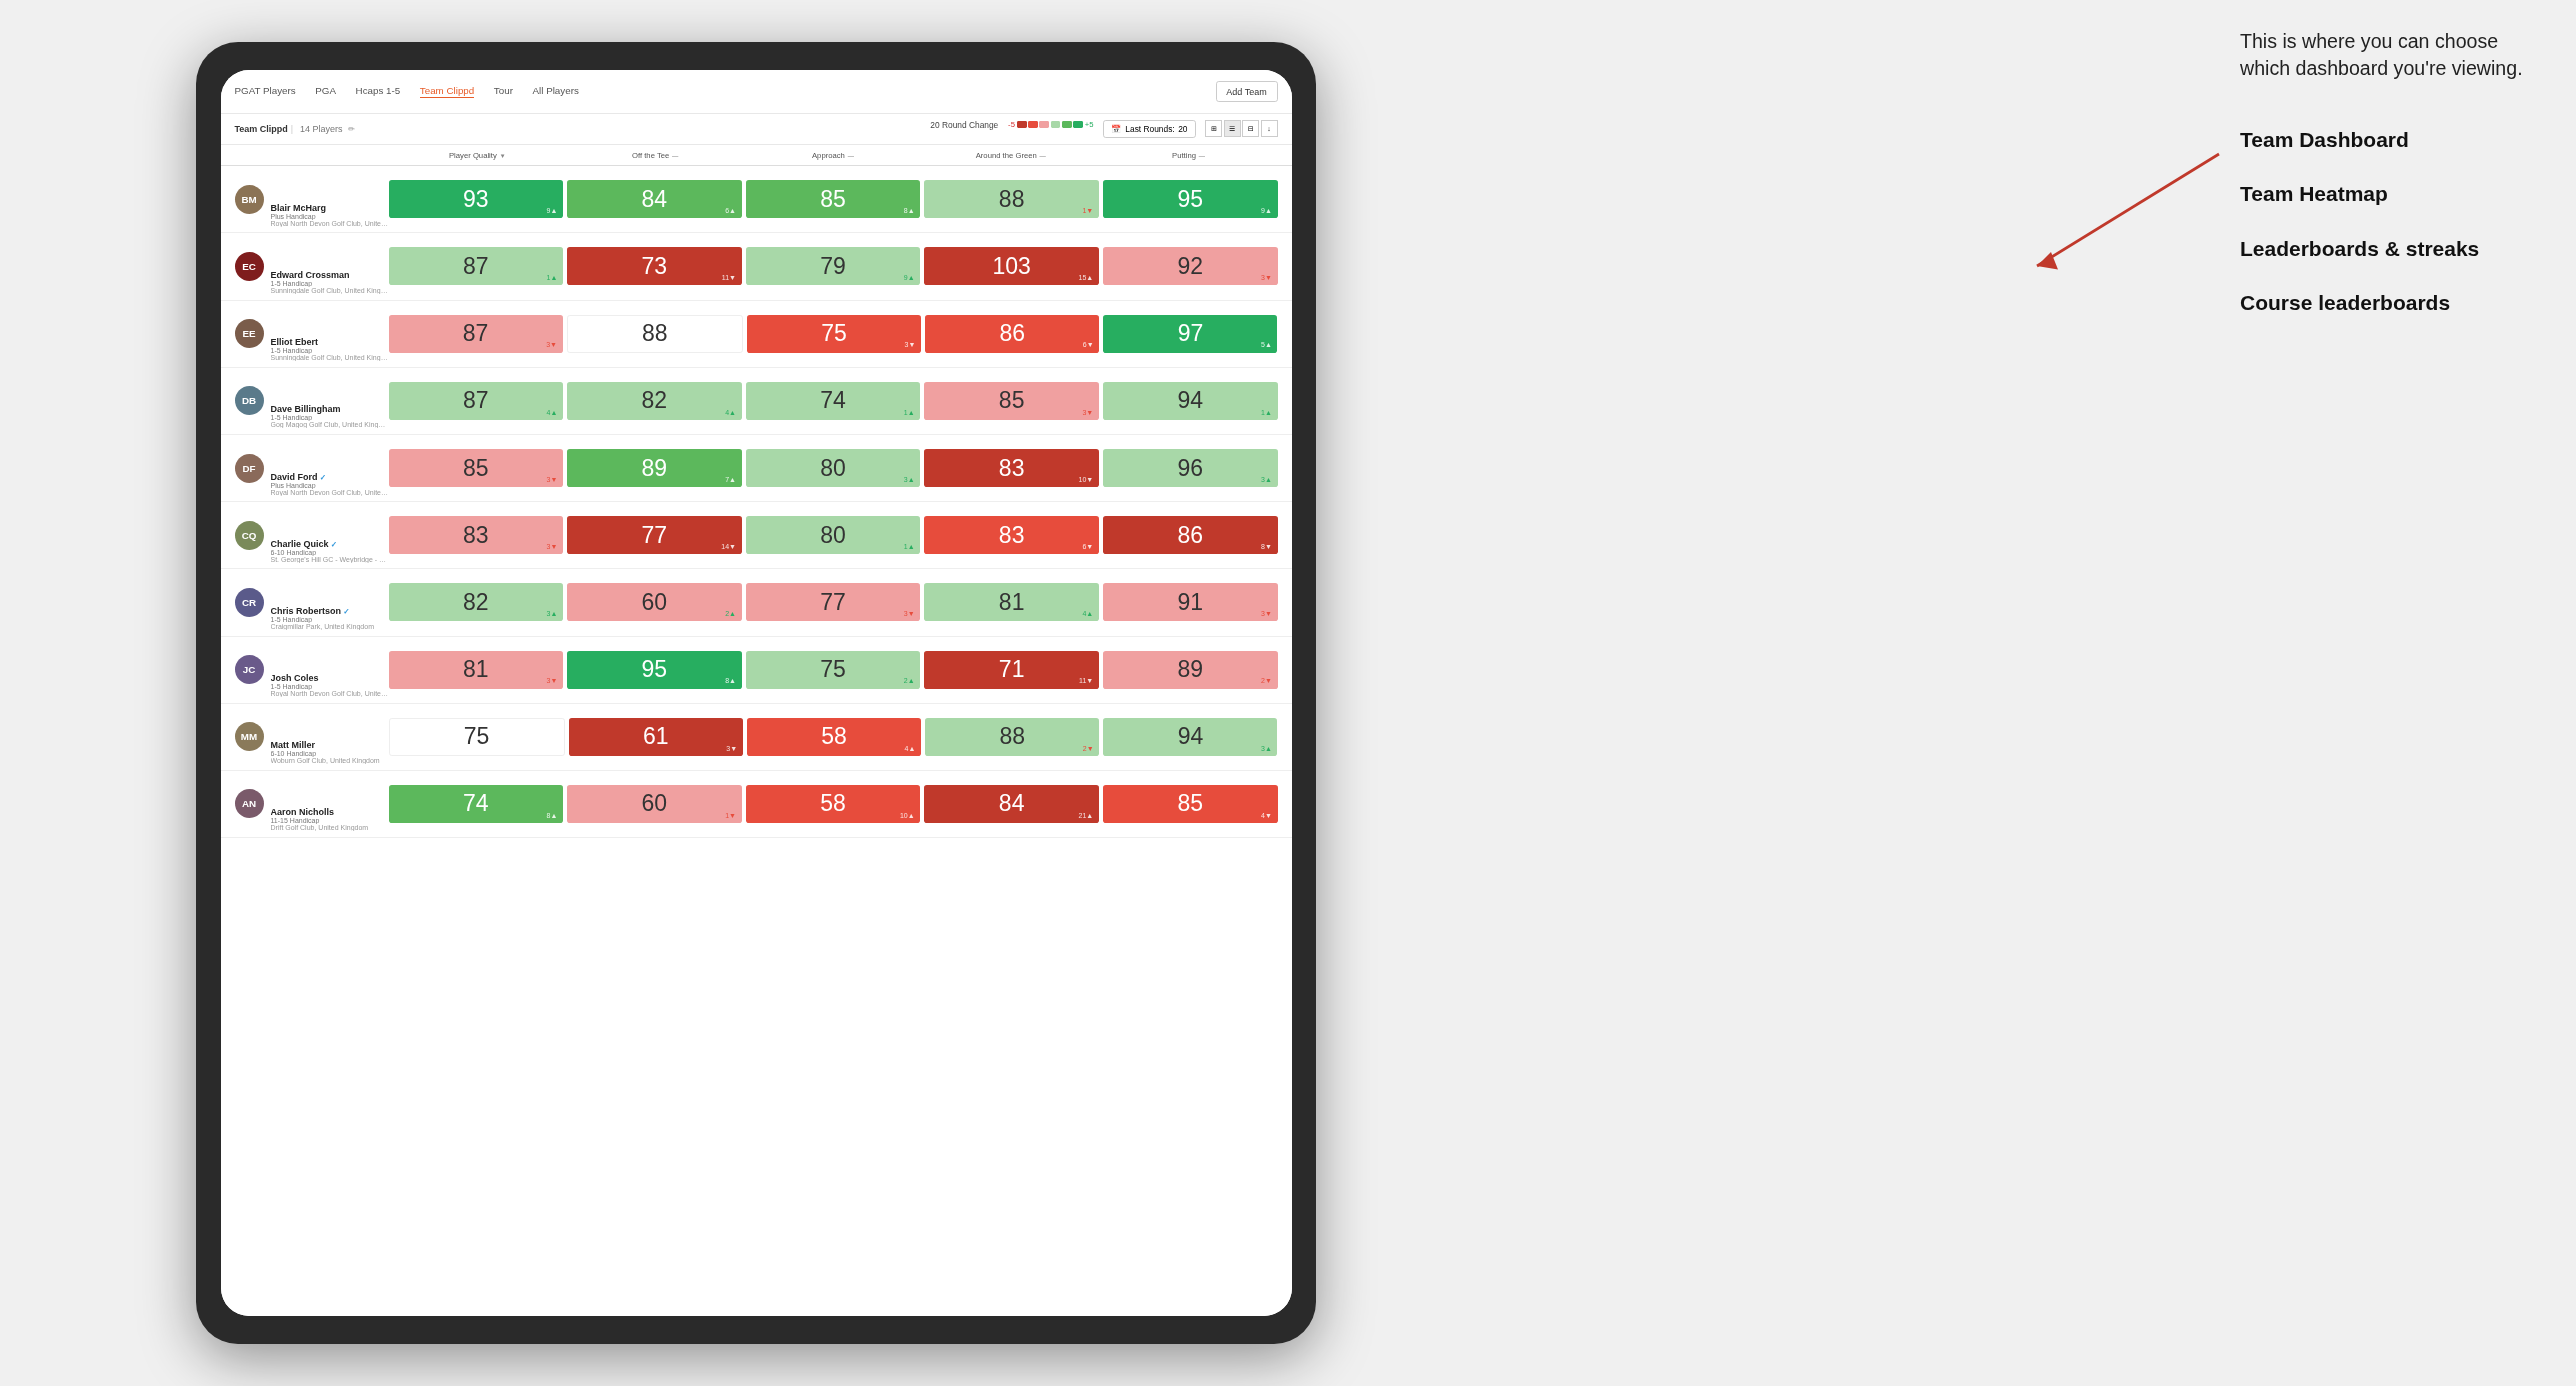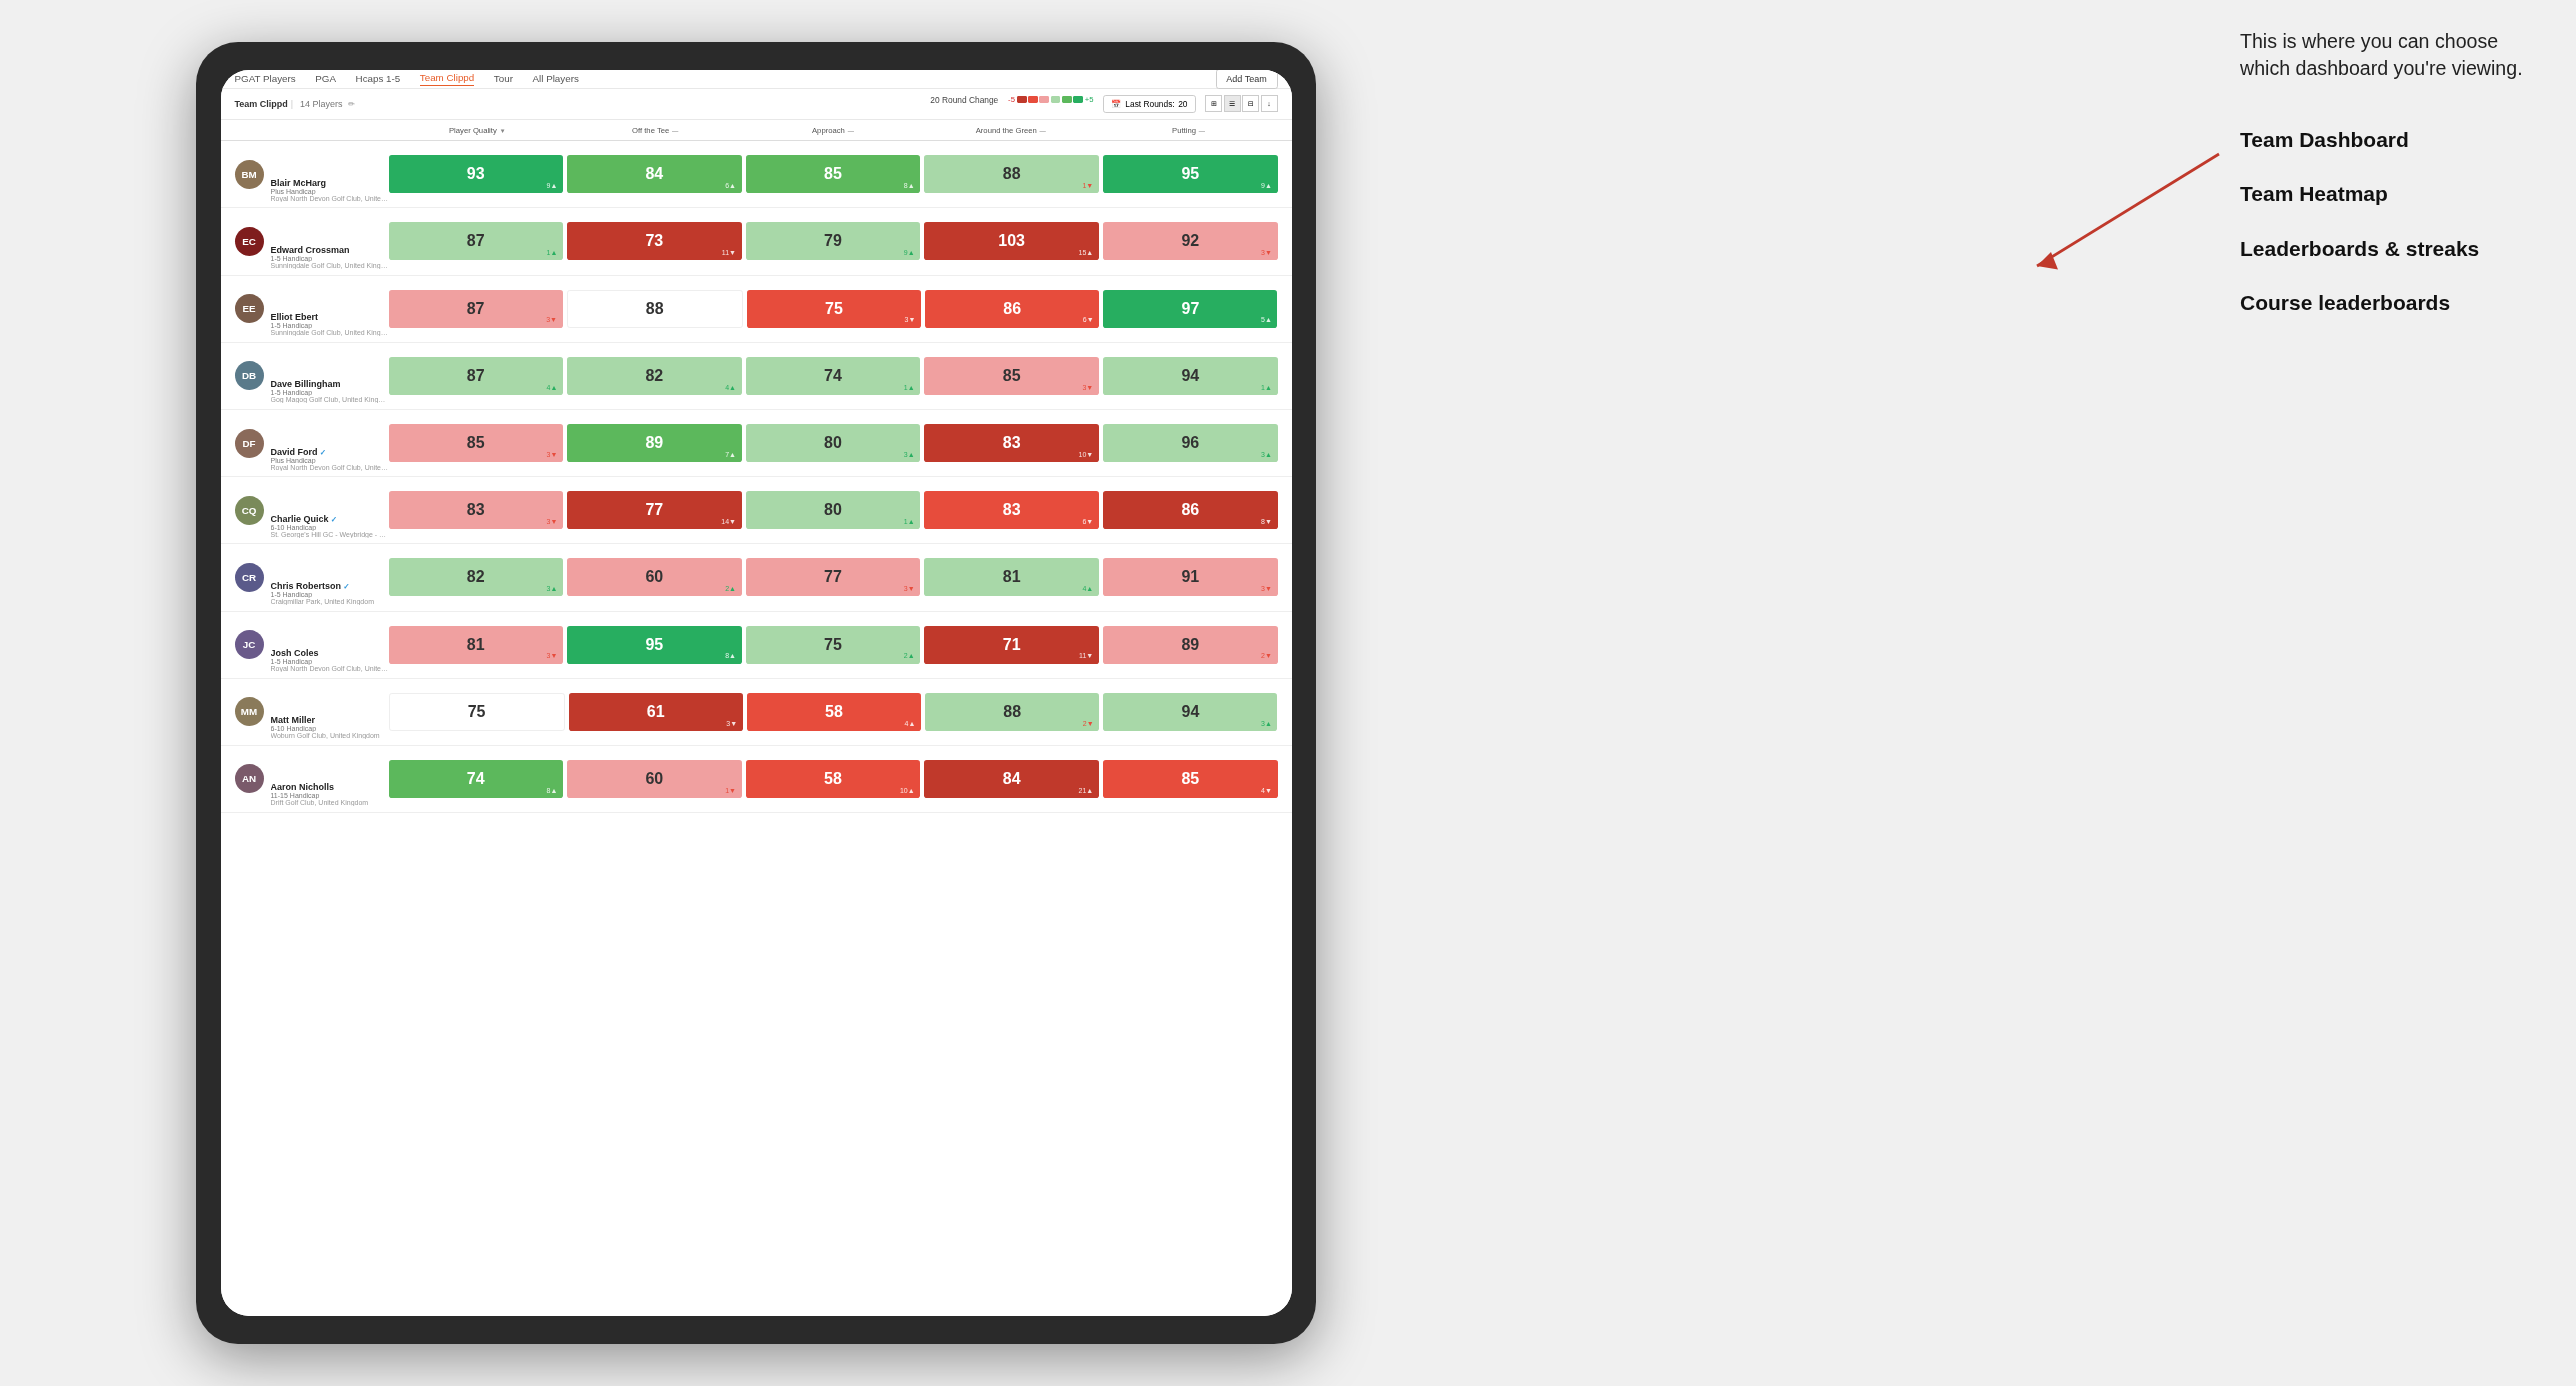--- a/index.html
+++ b/index.html
@@ -110,21 +110,21 @@
       display: flex;
       align-items: center;
       justify-content: center;
       color: #fff;
       font-size: 8.4px;
     }
 
     
     .subnav {
       background: #fff;
-      height: 19px;
+      height: 44px;
       display: flex;
       align-items: center;
       padding: 0 14px;
       border-bottom: 0.7px solid #e8e8e8;
       flex-shrink: 0;
       gap: 19.6px;
     }
     .subnav-link {
       font-size: 9.8px;
       color: #555;
@@ -310,22 +310,22 @@
     .score-cell {
       flex: 1;
       height: 38px;
       border-radius: 2.8px;
       display: flex;
       align-items: center;
       justify-content: center;
       position: relative;
     }
     .score-main {
-      font-size: 16px;
-      font-weight: 700;
+      font-size: 23px;
+      font-weight: 400;
     }
     .score-change {
       position: absolute;
       bottom: 4.2px;
       right: 5.6px;
       font-size: 7px;
       display: flex;
       align-items: center;
       gap: 0.7px;
     }

